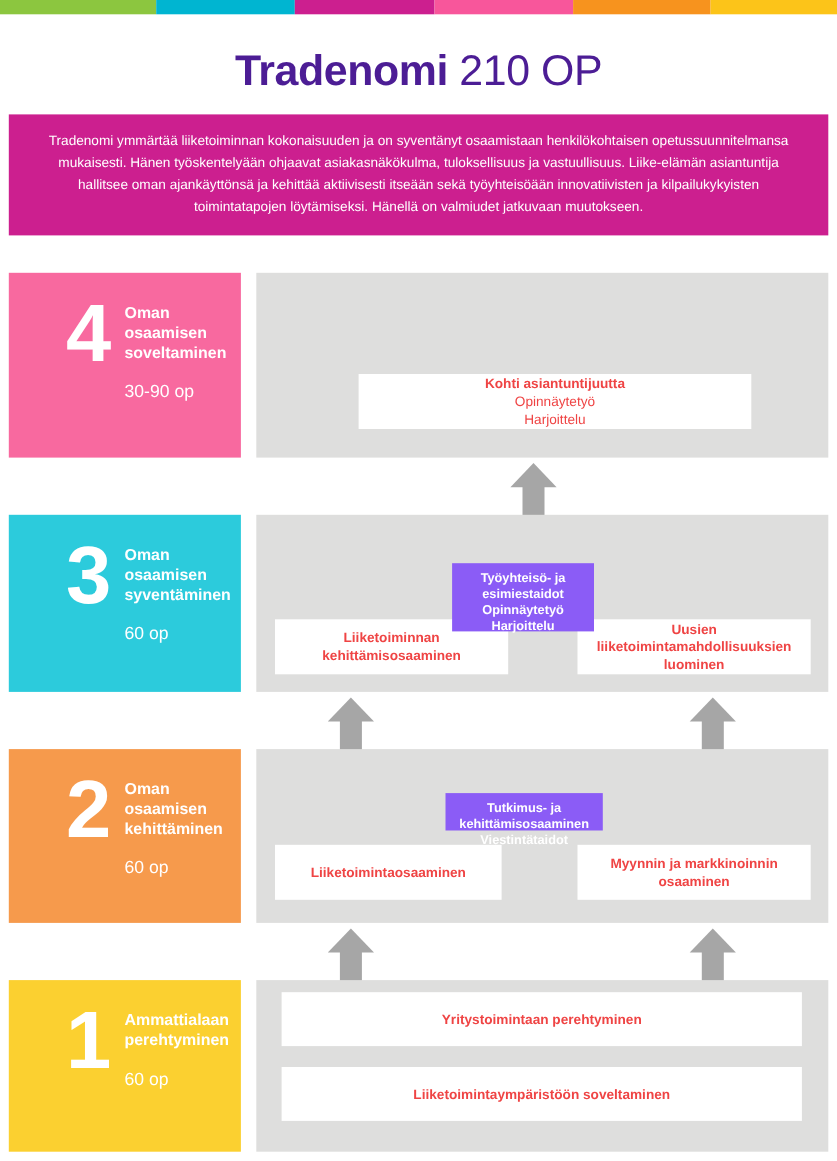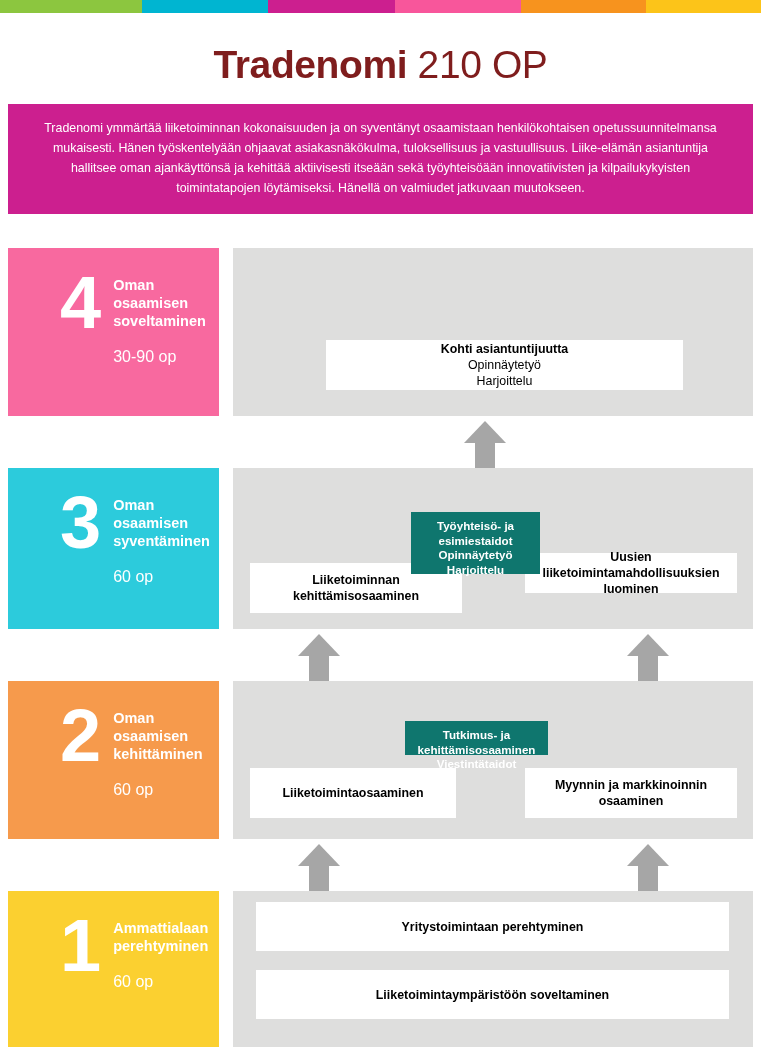--- a/index.html
+++ b/index.html
@@ -24,21 +24,21 @@
   .seg-3 { width: 126px; background: #f8569b; }
   .seg-4 { width: 125px; background: #f7931e; }
   .seg-5 { width: 115px; background: #fcc419; }
 
   
   .title {
     position: absolute; top: 42px; left: 0; width: 761px;
     text-align: center;
     font-size: 39px;
     line-height: 45px;
-    color: #7f1d1d;
+    color: #4c1d95;
     letter-spacing: -0.4px;
     white-space: nowrap;
   }
   .title .t-bold { font-weight: bold; }
   .title .t-light { font-weight: normal; }
 
   
   .intro {
     position: absolute; top: 104px; left: 8px;
     width: 745px; height: 110px;
@@ -85,38 +85,38 @@
 
   .level-panel {
     position: absolute; left: 233px; top: 0;
     width: 520px; height: 100%;
     background: #dededd;
   }
 
   .wbox {
     position: absolute;
     background: #ffffff;
-    color: #000000;
+    color: #ef4444;
     display: flex; align-items: center; justify-content: center;
     text-align: center;
     font-size: 12.4px;
     font-weight: bold;
     line-height: 16px;
     padding: 2px 6px;
   }
   .wbox .sub {
     font-weight: normal;
     font-size: 12.4px;
     line-height: 16px;
   }
   .wbox .stack { width: 100%; }
 
   .pinkbox {
     position: absolute;
-    background: #0f766e;
+    background: #8b5cf6;
     color: #ffffff;
     display: flex; align-items: flex-start; justify-content: center;
     text-align: center;
     font-size: 11.6px;
     font-weight: bold;
     line-height: 14.5px;
     padding: 7px 4px 4px 4px;
     white-space: pre-line;
     z-index: 5;
   }
@@ -205,21 +205,21 @@
 osaamisen
 syventäminen</div>
         <div class="level-credits">60 op</div>
       </div>
     </div>
     <div class="level-panel">
       <div class="wbox" style="left:17px; top:95px; width:212px; height:50px; white-space:pre-line;">
         <div class="stack">Liiketoiminnan
 kehittämisosaaminen</div>
       </div>
-      <div class="wbox" style="left:292px; top:85px; width:212px; height:40px; white-space:pre-line;">
+      <div class="wbox" style="left:292px; top:95px; width:212px; height:50px; white-space:pre-line;">
         <div class="stack">Uusien
 liiketoimintamahdollisuuksien
 luominen</div>
       </div>
       <div class="pinkbox" style="left:178px; top:44px; width:129px; height:62px;">Työyhteisö- ja
 esimiestaidot
 Opinnäytetyö
 Harjoittelu</div>
     </div>
   </div>

